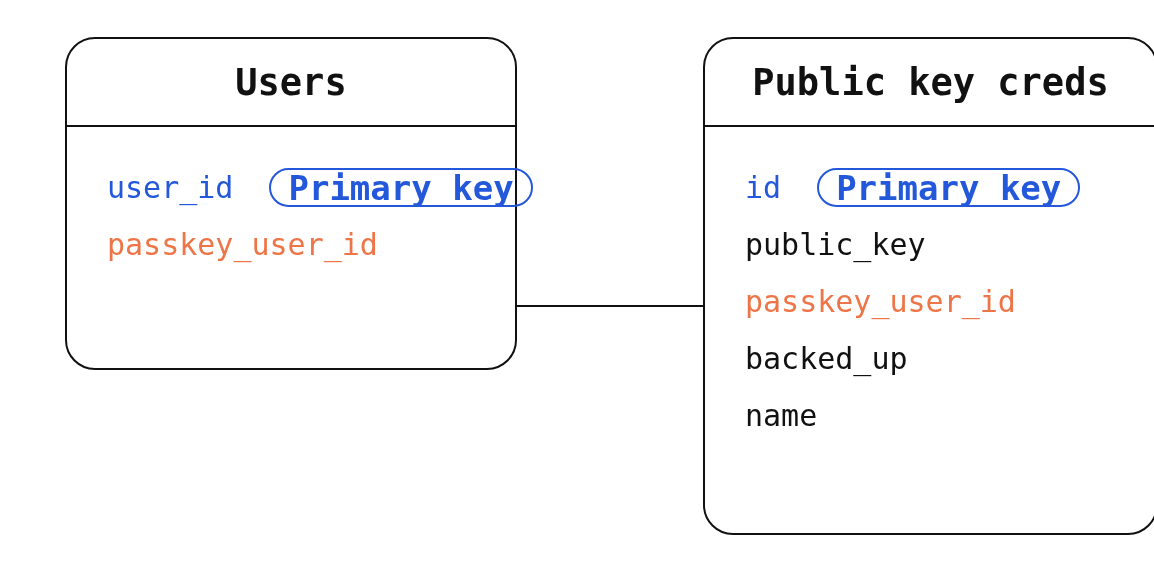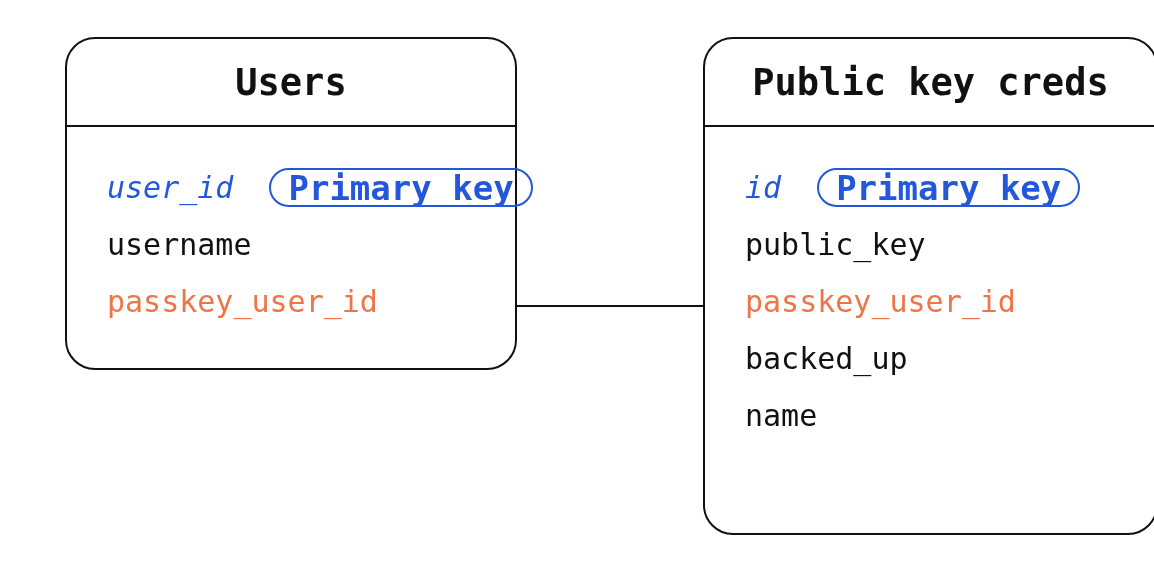--- a/index.html
+++ b/index.html
@@ -40,21 +40,21 @@
     height: 57px;
     display: flex;
     align-items: center;
     padding-left: 40px;
     white-space: nowrap;
   }
   .field-name {
     font-size: 30px;
     color: var(--text, #111111);
   }
-  .field-row.primary-key .field-name { color: var(--primary-key-blue, #2458db); font-style: italic; }
+  .field-row.primary-key .field-name { color: var(--primary-key-blue, #2458db); }
   .field-row.reference .field-name { color: var(--reference-orange, #ed7547); }
   .pk-badge {
     display: inline-flex;
     align-items: center;
     justify-content: center;
     margin-left: 36px;
     height: 39px;
     padding: 0 17px;
     border: 2px solid var(--primary-key-blue, #2458db);
     border-radius: 999px;
@@ -79,23 +79,20 @@
 
   <div class="table-box users-box">
     <div class="table-header">
       <span class="table-title">Users</span>
     </div>
     <div class="table-fields">
       <div class="field-row primary-key">
         <span class="field-name">user_id</span>
         <span class="pk-badge">Primary key</span>
       </div>
-      <div class="field-row regular">
-        <span class="field-name">username</span>
-      </div>
       <div class="field-row reference">
         <span class="field-name">passkey_user_id</span>
       </div>
     </div>
   </div>
 
   <div class="relationship-line"></div>
 
   <div class="table-box creds-box">
     <div class="table-header">

